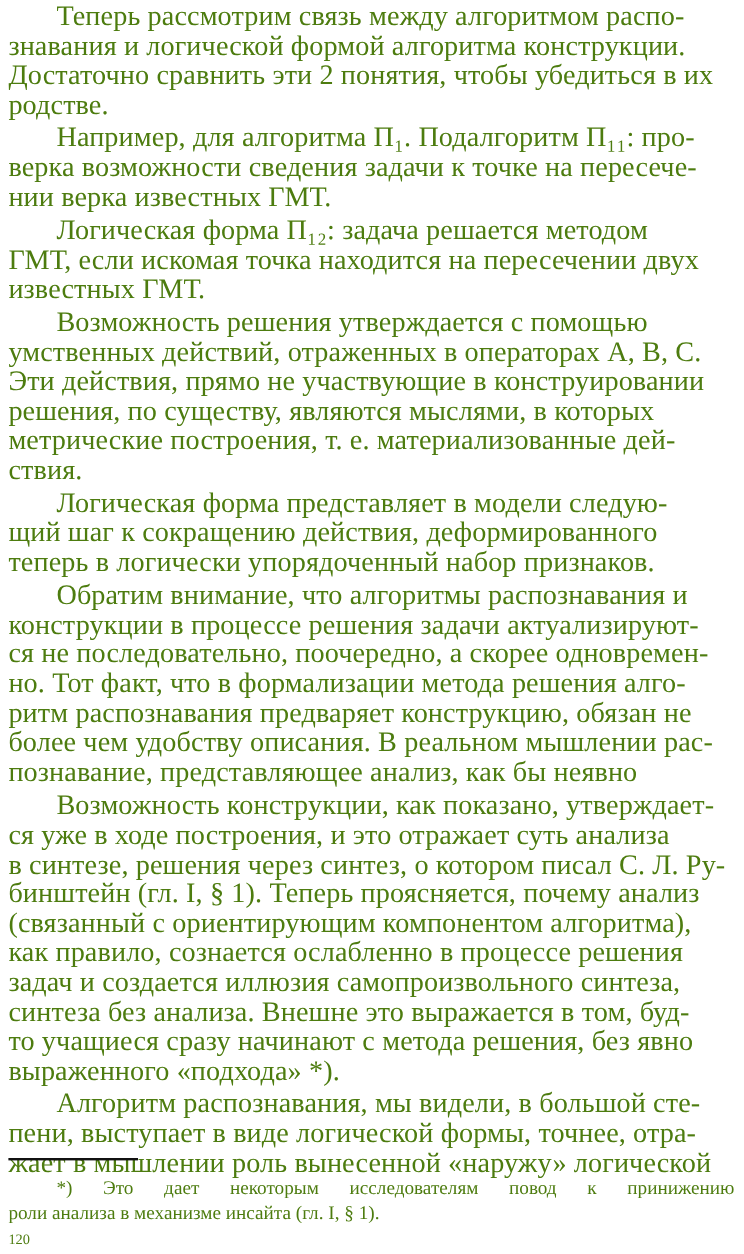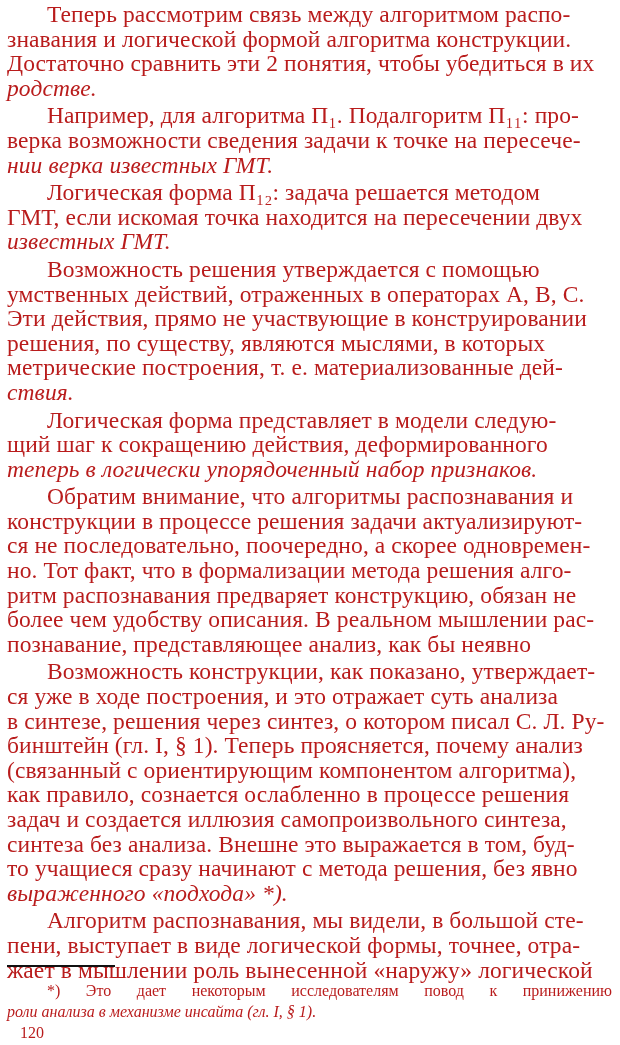--- a/index.html
+++ b/index.html
@@ -1,42 +1,42 @@
 <!DOCTYPE html>
 <html><head>
   <meta charset="utf-8">
   <style>
     html, body { margin: 0; padding: 0; background: #ffffff; }
     body { width: 620px; height: 1045px; overflow: hidden; position: relative; }
     .page {
       position: absolute; left: 0; top: 0; width: 532px; height: 1045px;
       box-sizing: border-box; padding: 2px 8px 0 7px;
       font-family: "Liberation Serif", "DejaVu Serif", serif;
-      color: #b91c1c;
+      color: #4d7c0f;
     }
     .body-text { font-size: 23.5px; line-height: 24.6px; letter-spacing: 0.1px; }
     .line {
       display: block; white-space: nowrap; text-align: justify;
       text-align-last: justify; height: 24.6px;
     }
-    .line.last { text-align-last: left; font-style: italic; }
+    .line.last { text-align-last: left; }
     .line.indent { padding-left: 40px; }
     .para { margin: 0 0 3px 0; }
     .footnote-rule {
       position: absolute; left: 7px; top: 965px; width: 108px;
       border-top: 2px solid #111;
     }
     .footnote {
       position: absolute; left: 7px; top: 980px; width: 605px;
       font-size: 16px; line-height: 21px;
     }
     .footnote .line { height: 21px; }
     .page-number {
-      position: absolute; left: 20px; top: 1023px;
-      font-size: 16px; line-height: 20px;
+      position: absolute; left: 7px; top: 1023px;
+      font-size: 12px; line-height: 20px;
     }
   </style>
 </head>
 <body>
 
 <div class="page">
   <div class="body-text">
 
     <div class="para">
       <span class="line indent">Теперь рассмотрим связь между алгоритмом распо-</span>

